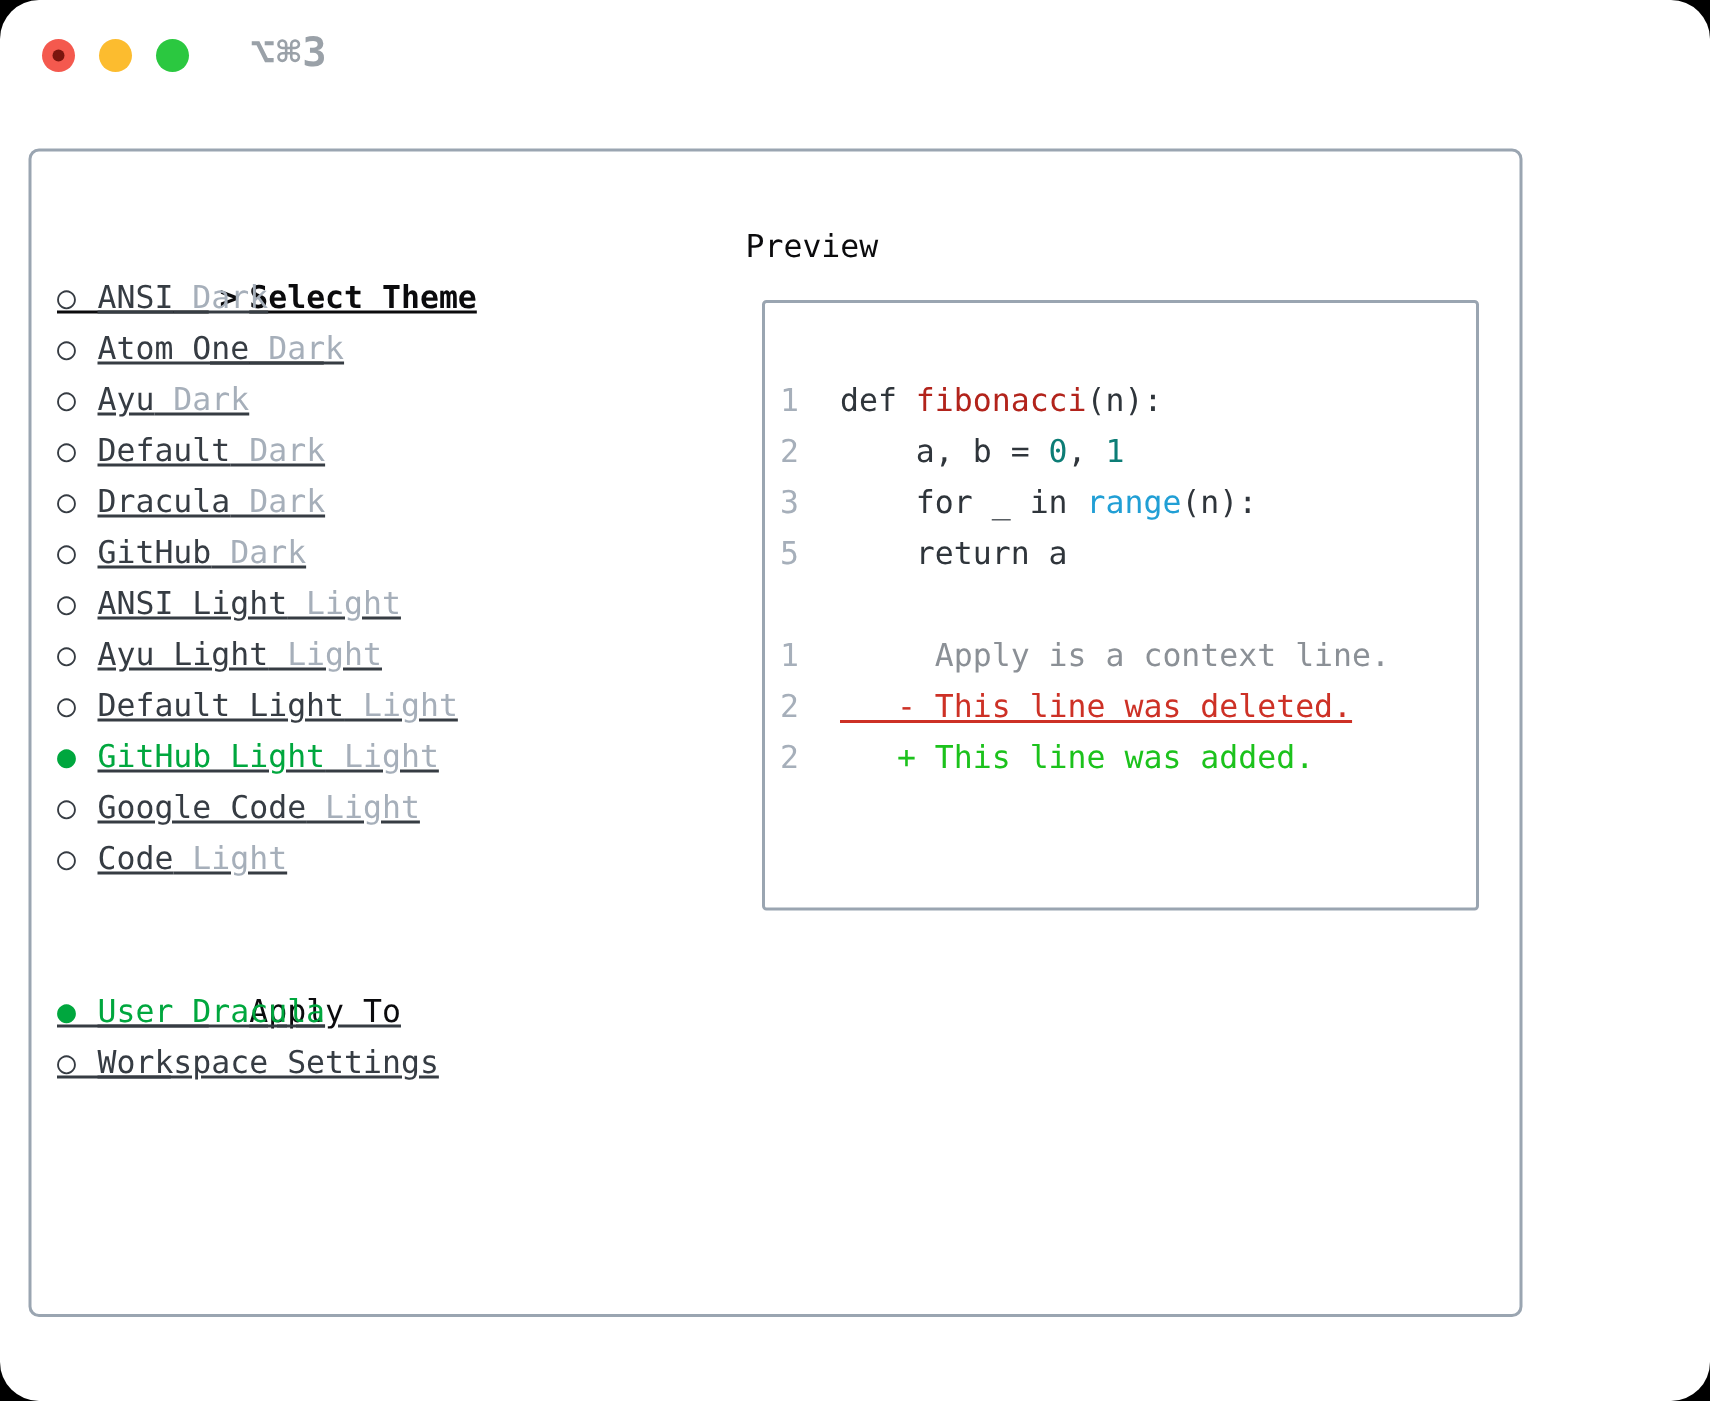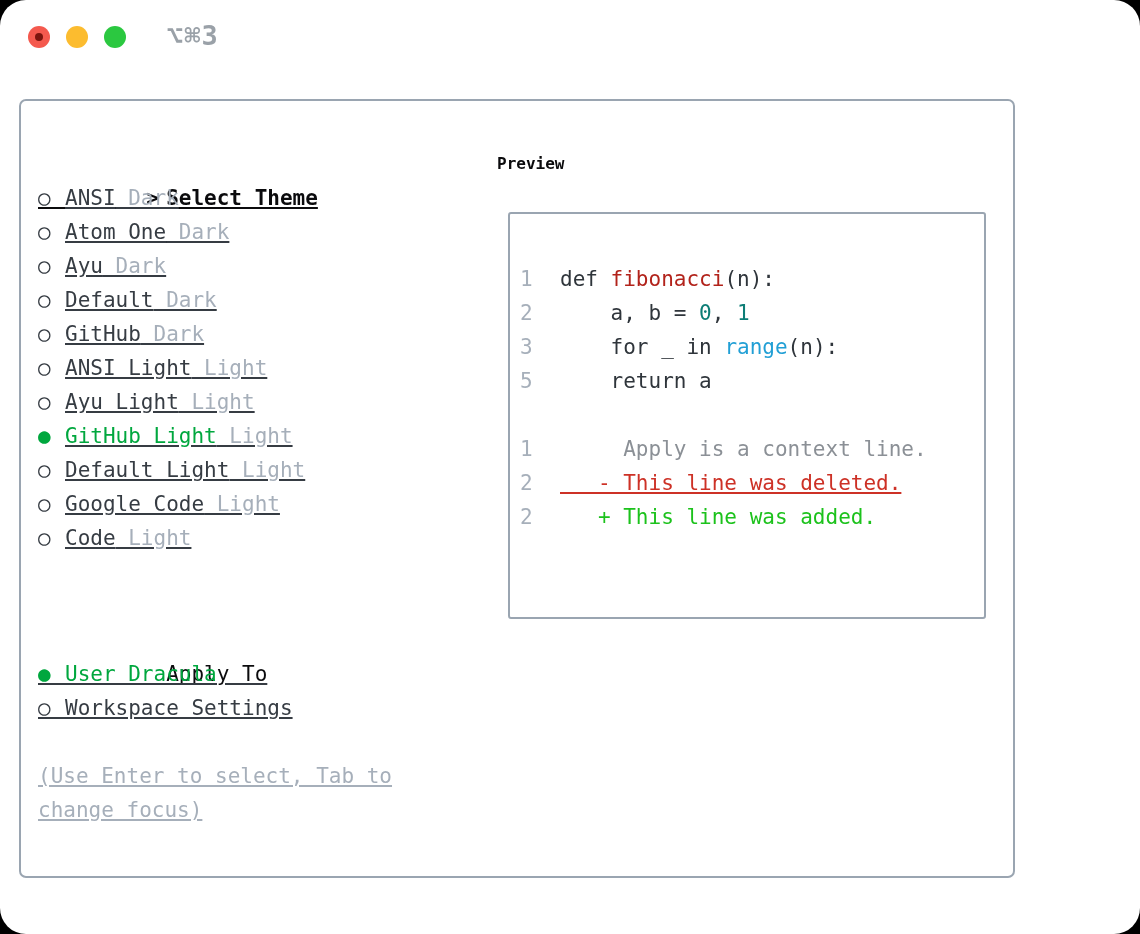--- a/index.html
+++ b/index.html
@@ -29,22 +29,22 @@
   .hdr{font-weight:bold;color:var(--heading);text-align:center;}
   .variant{color:var(--muted);}
   .sel{color:var(--accent-green);}
   .apply-block{position:absolute;left:38px;top:623px;font-size:21px;line-height:34px;
                color:var(--item-text);}
   .hint-block{position:absolute;left:38px;top:759px;font-size:21px;line-height:34px;
               color:var(--muted);white-space:pre;}
 
   
   .pv-head{position:absolute;left:497px;top:147px;height:34px;line-height:34px;
-           font-size:16px;font-weight:bold;color:var(--heading);}
-  .pv-box{position:absolute;left:508px;top:212px;width:478px;height:407px;box-sizing:border-box;
+           font-size:21px;font-weight:normal;color:var(--heading);}
+  .pv-box{position:absolute;left:508px;top:200px;width:478px;height:407px;box-sizing:border-box;
           border:2px solid var(--border);border-radius:3px;background:#fff;
           padding:48px 0 0 10px;overflow:hidden;}
   .pline{height:34px;line-height:34px;font-size:21px;white-space:pre;}
   .gut{display:inline-block;width:40px;color:var(--muted);}
   .s-fg{color:var(--foreground);}
   .s-func{color:var(--function-red);}
   .s-num{color:var(--number-teal);}
   .s-builtin{color:var(--builtin-blue);}
   .s-context{color:var(--context-gray);}
   .s-deleted{color:var(--deleted-red);text-decoration:underline;}
@@ -67,41 +67,41 @@
 
     <div class="col-left">
       <div class="row hdr">
         <span class="marker">&gt;</span><span>Select Theme</span>
       </div>
       <div>
           <div class="row"><span class="marker">○</span><span>ANSI</span><span class="variant"> Dark</span></div>
           <div class="row"><span class="marker">○</span><span>Atom One</span><span class="variant"> Dark</span></div>
           <div class="row"><span class="marker">○</span><span>Ayu</span><span class="variant"> Dark</span></div>
           <div class="row"><span class="marker">○</span><span>Default</span><span class="variant"> Dark</span></div>
+          <div class="row"><span class="marker">○</span><span>Dracula</span><span class="variant"> Dark</span></div>
           <div class="row"><span class="marker">○</span><span>GitHub</span><span class="variant"> Dark</span></div>
           <div class="row"><span class="marker">○</span><span>ANSI Light</span><span class="variant"> Light</span></div>
           <div class="row"><span class="marker">○</span><span>Ayu Light</span><span class="variant"> Light</span></div>
+          <div class="row"><span class="marker">○</span><span>Default Light</span><span class="variant"> Light</span></div>
           <div class="row"><span class="marker sel">●</span><span class="sel">GitHub Light</span><span class="variant"> Light</span></div>
-          <div class="row"><span class="marker">○</span><span>Default Light</span><span class="variant"> Light</span></div>
           <div class="row"><span class="marker">○</span><span>Google Code</span><span class="variant"> Light</span></div>
           <div class="row"><span class="marker">○</span><span>Code</span><span class="variant"> Light</span></div>
         </div>
     </div>
 
     <div class="apply-block">
       <div class="row">
         <span class="marker"></span><span class="hdr" style="font-weight:normal;color:var(--heading);">Apply To</span>
       </div>
       <div>
           <div class="row"><span class="marker sel">●</span><span class="sel">User Dracula</span></div>
           <div class="row"><span class="marker">○</span><span>Workspace Settings</span></div>
         </div>
     </div>
 
-    <div class="hint-block"><div class="row">(Use Enter to select, Tab to</div><div class="row">change focus)</div></div>
 
     <div class="pv-head">Preview</div>
     <div class="pv-box">
         <div class="pline"><span class="gut">1</span><span class="s-fg">def </span><span class="s-func">fibonacci</span><span class="s-fg">(n):</span></div>
         <div class="pline"><span class="gut">2</span><span class="s-fg">    a, b = </span><span class="s-num">0</span><span class="s-fg">, </span><span class="s-num">1</span></div>
         <div class="pline"><span class="gut">3</span><span class="s-fg">    for _ in </span><span class="s-builtin">range</span><span class="s-fg">(n):</span></div>
         <div class="pline"><span class="gut">5</span><span class="s-fg">    return a</span></div>
         <div class="pline"><span class="gut"></span></div>
         <div class="pline"><span class="gut">1</span><span class="s-context">     Apply is a context line.</span></div>
         <div class="pline"><span class="gut">2</span><span class="s-deleted">   - This line was deleted.</span></div>

